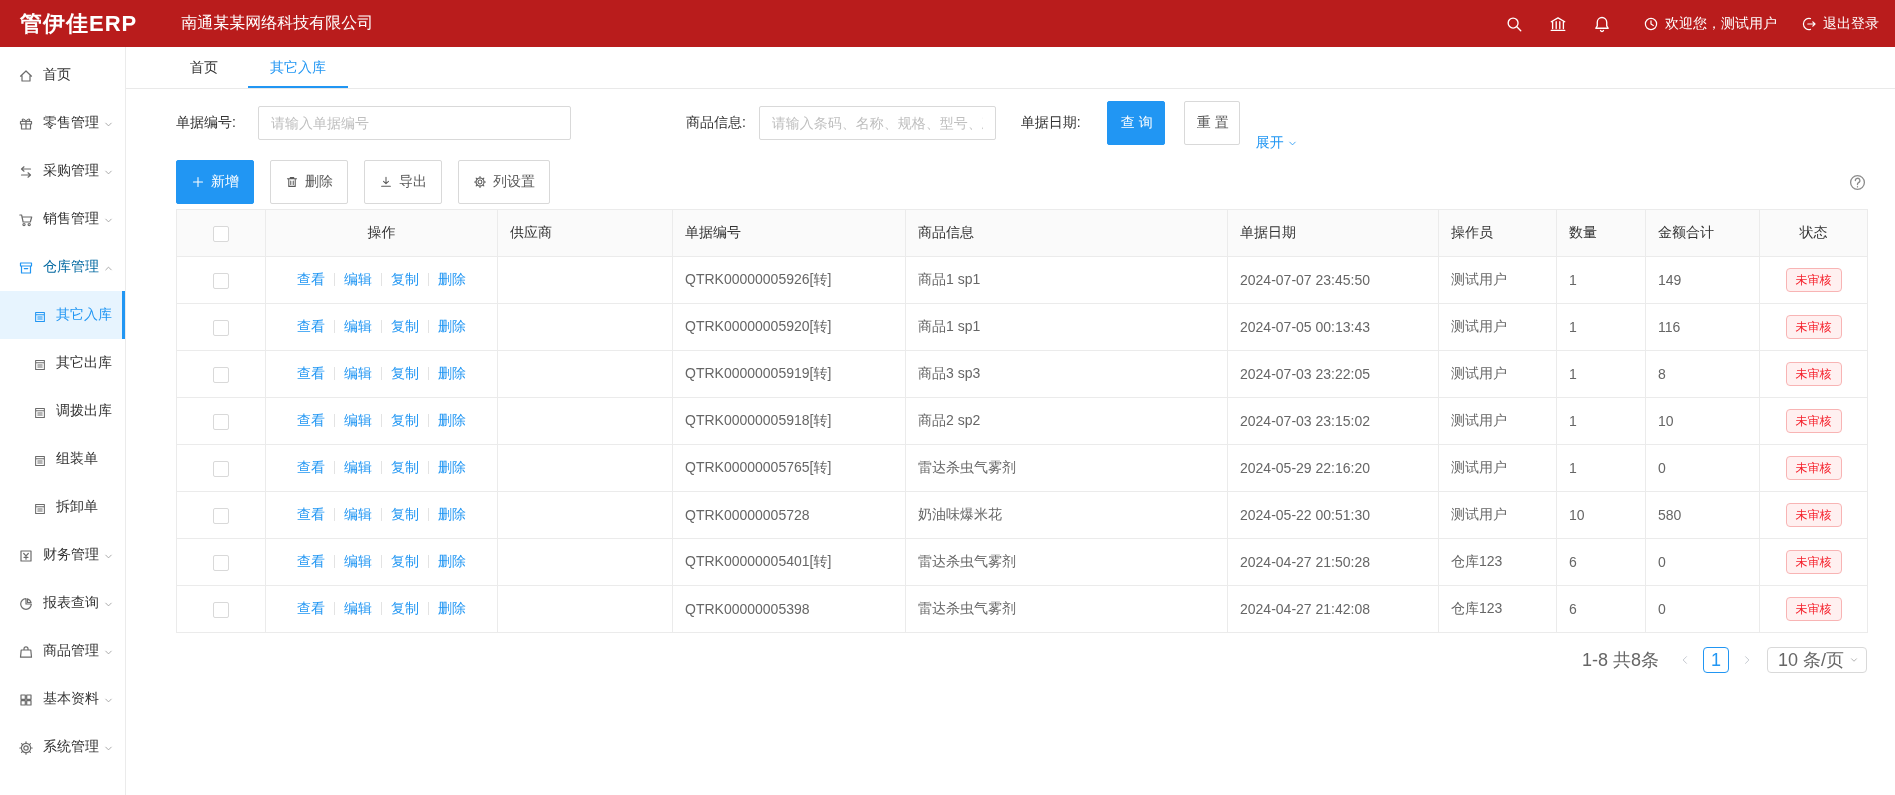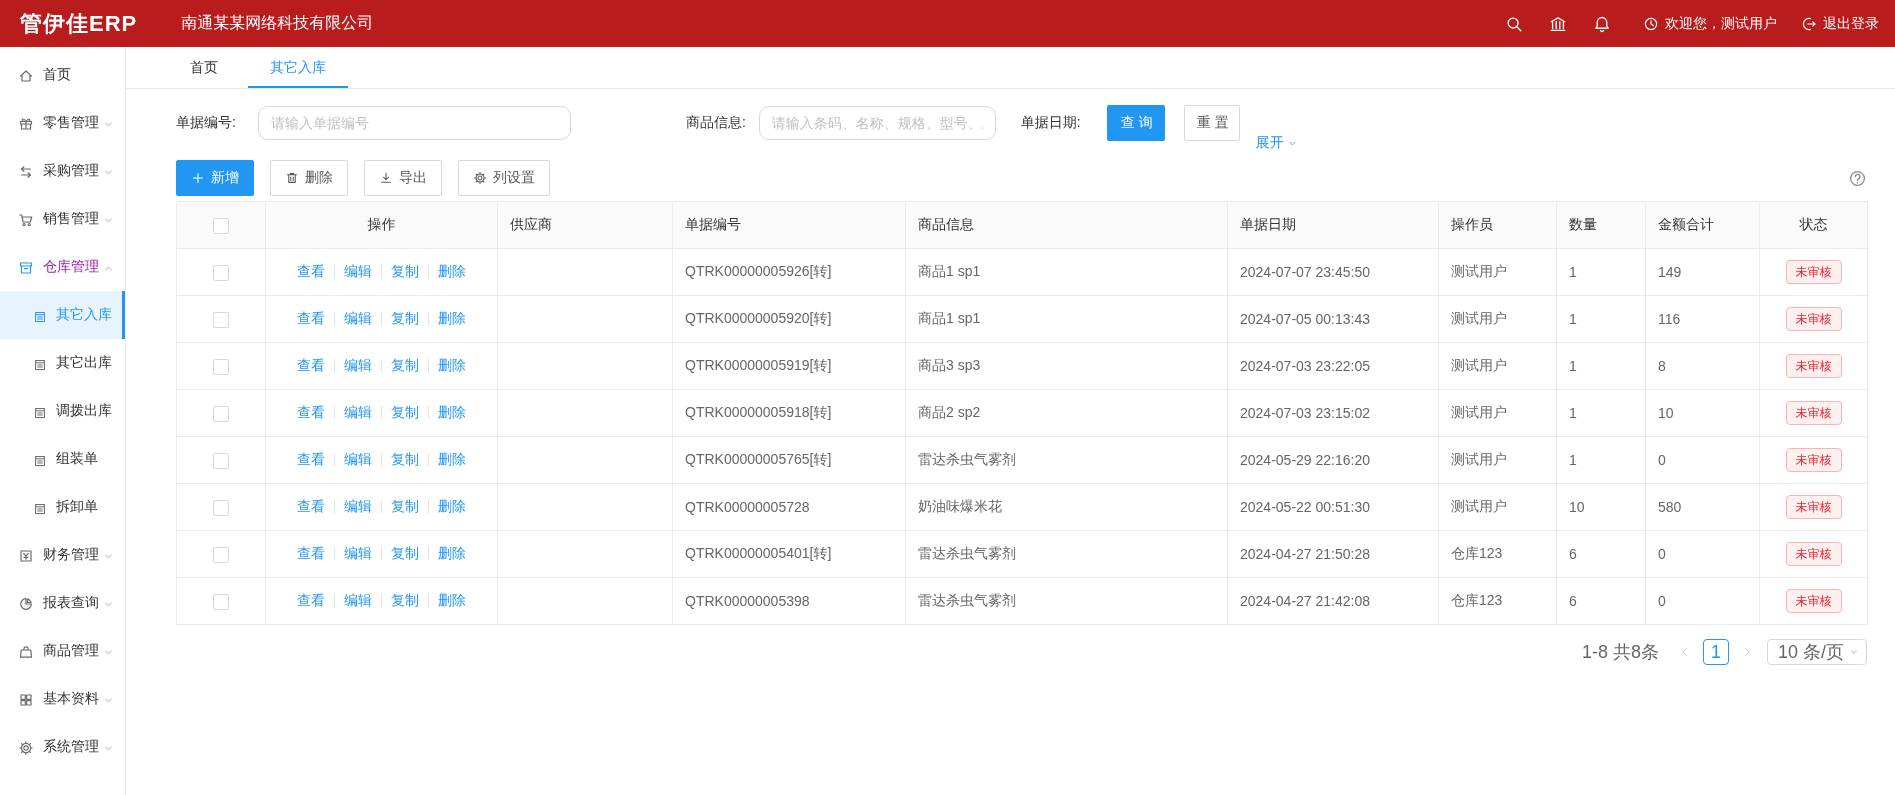--- a/index.html
+++ b/index.html
@@ -26,45 +26,45 @@
 
   
   .side-item { height:48px; display:flex; align-items:center; padding-left:18px; position:relative; cursor:pointer; color:#333; }
   .side-item .sicon { width:16px; height:16px; color:#6b6b6b; margin-right:9px; flex:none; }
   .side-item .sicon svg { width:16px; height:16px; }
   .side-item .chev { position:absolute; right:11px; color:#999; }
   .side-item .chev svg { width:11px; height:11px; }
   .side-item.sub { padding-left:33px; }
   .side-item.sub .sicon { width:14px; height:14px; }
   .side-item.sub .sicon svg { width:14px; height:14px; }
-  .side-item.parent-active { color:#a21caf; }
+  .side-item.parent-active { color:#0369a1; }
   .side-item.parent-active .sicon { color:#2196f3; }
   .side-item.sub-active { background:#e7f4fe; color:#2196f3; border-right:3px solid #2196f3; }
   .side-item.sub-active .sicon { color:#2196f3; }
 
   
   .tabbar { height:42px; border-bottom:1px solid #e9e9e9; display:flex; padding-left:42px; background:#fff; flex:none; }
   .tab { padding:0 22px; line-height:41px; cursor:pointer; color:#333; border-bottom:2px solid transparent; margin-right:8px; }
   .tab.active { color:#2196f3; border-bottom-color:#2196f3; }
 
   
   .filterbar { display:flex; align-items:center; margin:17px 28px 0 50px; height:34px; flex:none; }
   .flabel { color:#333; white-space:nowrap; }
-  .finput { height:34px; border:1px solid #d9d9d9; border-radius:10px; padding:0 12px; font-size:14px;
+  .finput { height:34px; border:1px solid #d9d9d9; border-radius:2px; padding:0 12px; font-size:14px;
     color:#595959; outline:none; font-family:inherit; }
   .finput::placeholder { color:#bfbfbf; }
   .in-orderno { width:313px; margin-left:22px; }
   .in-product { width:237px; margin-left:13px; }
   .lbl-product { margin-left:115px; }
   .lbl-date { margin-left:25px; }
   .daterange { width:312px; height:34px; border:1px solid #d9d9d9; border-radius:2px; margin-left:13px;
     display:flex; align-items:center; color:#595959; cursor:pointer; }
   .daterange .dv { flex:1; text-align:center; }
   .daterange .dsep { color:#bfbfbf; padding:0 2px; }
-  .btn { height:36px; border-radius:2px; border:1px solid #d9d9d9; background:#fff; color:#595959;
+  .btn { height:44px; border-radius:2px; border:1px solid #d9d9d9; background:#fff; color:#595959;
     font-size:14px; display:inline-flex; align-items:center; justify-content:center; cursor:pointer; font-family:inherit; }
   .btn-primary { background:#2196f3; border-color:#2196f3; color:#fff; }
   .btn-search { width:58px; margin-left:26px; letter-spacing:4px; padding-left:6px; }
   .btn-reset { width:56px; margin-left:19px; letter-spacing:4px; padding-left:6px; }
   .expand-link { color:#2196f3; margin-left:16px; display:flex; align-items:center; cursor:pointer; white-space:nowrap;margin-top:40px; }
   .expand-link svg { width:11px; height:11px; margin-left:3px; }
 
   
   .toolbar { display:flex; align-items:center; margin:20px 28px 0 50px; flex:none; }
   .tbtn { padding:0 14px; margin-right:16px; }

